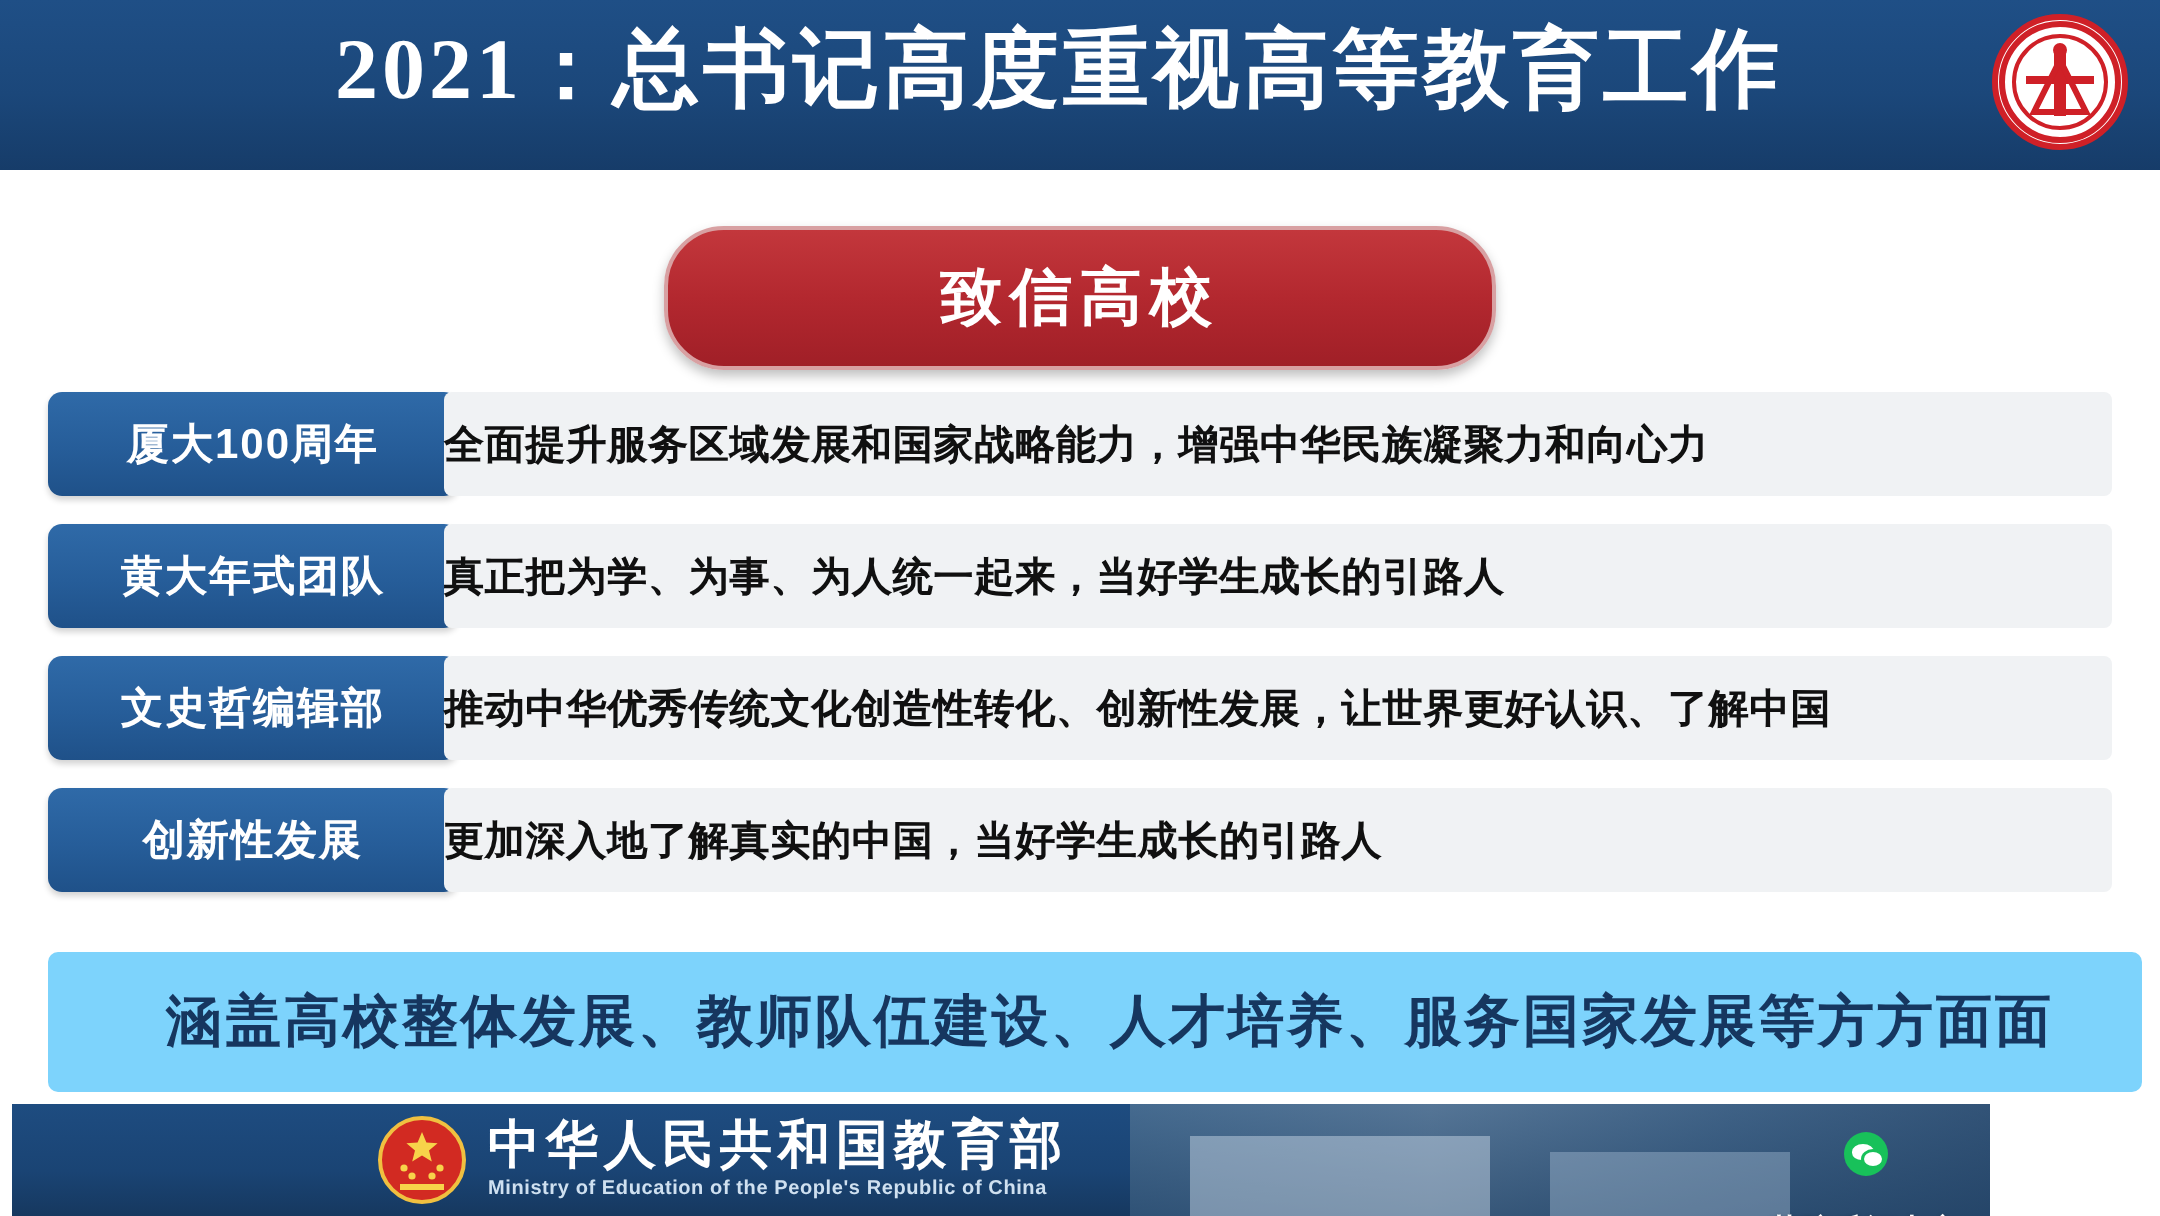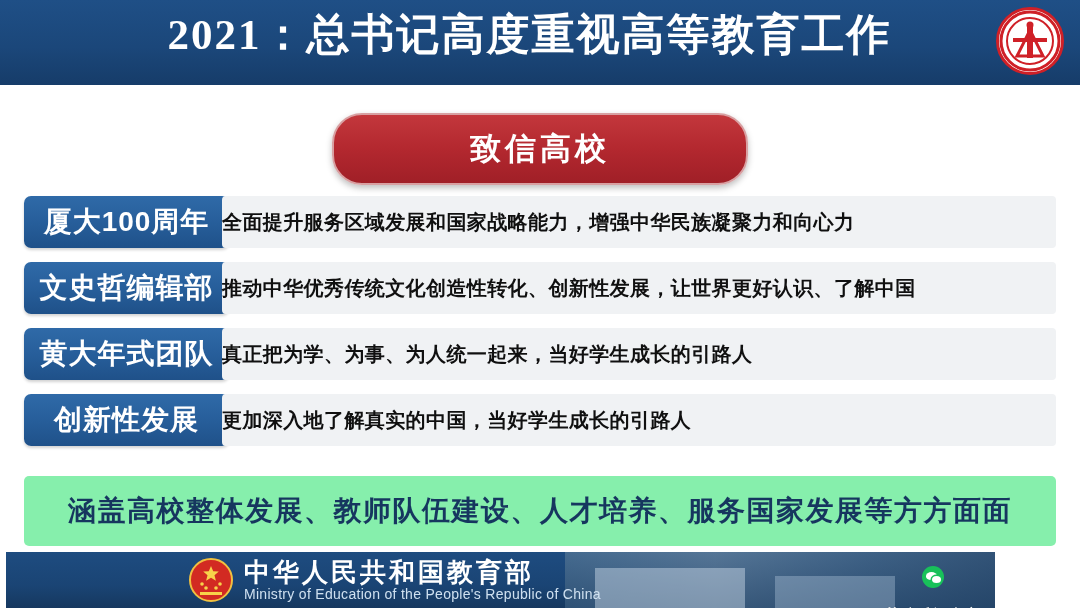--- a/index.html
+++ b/index.html
@@ -93,21 +93,21 @@
   }
   .row-tag {
     position: absolute;
     left: 0;
     top: 0;
     width: 205px;
     height: 52px;
     background: linear-gradient(180deg, #2f6aa8 0%, #265d99 55%, #1f5189 100%);
     border-radius: 7px;
     color: #ffffff;
-    font-size: 28px;
+    font-size: 21px;
     font-weight: 700;
     letter-spacing: 1px;
     display: flex;
     align-items: center;
     justify-content: center;
     box-shadow: 0 2px 3px rgba(0,0,0,0.18);
   }
   .row-text {
     position: absolute;
     left: 198px;
@@ -125,29 +125,30 @@
     letter-spacing: 0.4px;
   }
 
   
   .summary {
     position: absolute;
     left: 24px;
     top: 476px;
     width: 1032px;
     height: 70px;
-    background: #86efac;
+    background: #7dd3fc;
     border-radius: 5px;
     display: flex;
     align-items: center;
     justify-content: center;
     color: #16365f;
     font-size: 28px;
     font-weight: 700;
     letter-spacing: 1.5px;
+    padding-left: 15px;
   }
 
   
   .footer {
     position: absolute;
     left: 6px;
     top: 552px;
     width: 989px;
     height: 56px;
     background: linear-gradient(180deg, #1e4c80 0%, #1a4474 60%, #16385f 100%);
@@ -192,23 +193,24 @@
   .moe-cn {
     color: #ffffff;
     font-family: "Liberation Serif", serif;
     font-size: 26px;
     font-weight: 700;
     letter-spacing: 3px;
     line-height: 30px;
   }
   .moe-en {
     color: #cfe0f0;
-    font-size: 14px;
+    font-size: 10px;
     letter-spacing: 0.3px;
     line-height: 13px;
+    font-weight: bold;
   }
   .wm {
     position: absolute;
     right: 14px;
     top: 14px;
     display: flex;
     align-items: center;
     gap: 18px;
     z-index: 5;
     flex-direction: column;
@@ -270,27 +272,27 @@
   </div>
 
   <div class="rows">
 
     <div class="row">
       <div class="row-tag">厦大100周年</div>
       <div class="row-text">全面提升服务区域发展和国家战略能力，增强中华民族凝聚力和向心力</div>
     </div>
 
     <div class="row">
+      <div class="row-tag">黄大年式团队</div>
+      <div class="row-text">真正把为学、为事、为人统一起来，当好学生成长的引路人</div>
+    </div>
+
+    <div class="row">
       <div class="row-tag">文史哲编辑部</div>
       <div class="row-text">推动中华优秀传统文化创造性转化、创新性发展，让世界更好认识、了解中国</div>
-    </div>
-
-    <div class="row">
-      <div class="row-tag">黄大年式团队</div>
-      <div class="row-text">真正把为学、为事、为人统一起来，当好学生成长的引路人</div>
     </div>
 
     <div class="row">
       <div class="row-tag">创新性发展</div>
       <div class="row-text">更加深入地了解真实的中国，当好学生成长的引路人</div>
     </div>
 
   </div>
 
   <div class="summary">涵盖高校整体发展、教师队伍建设、人才培养、服务国家发展等方方面面</div>

